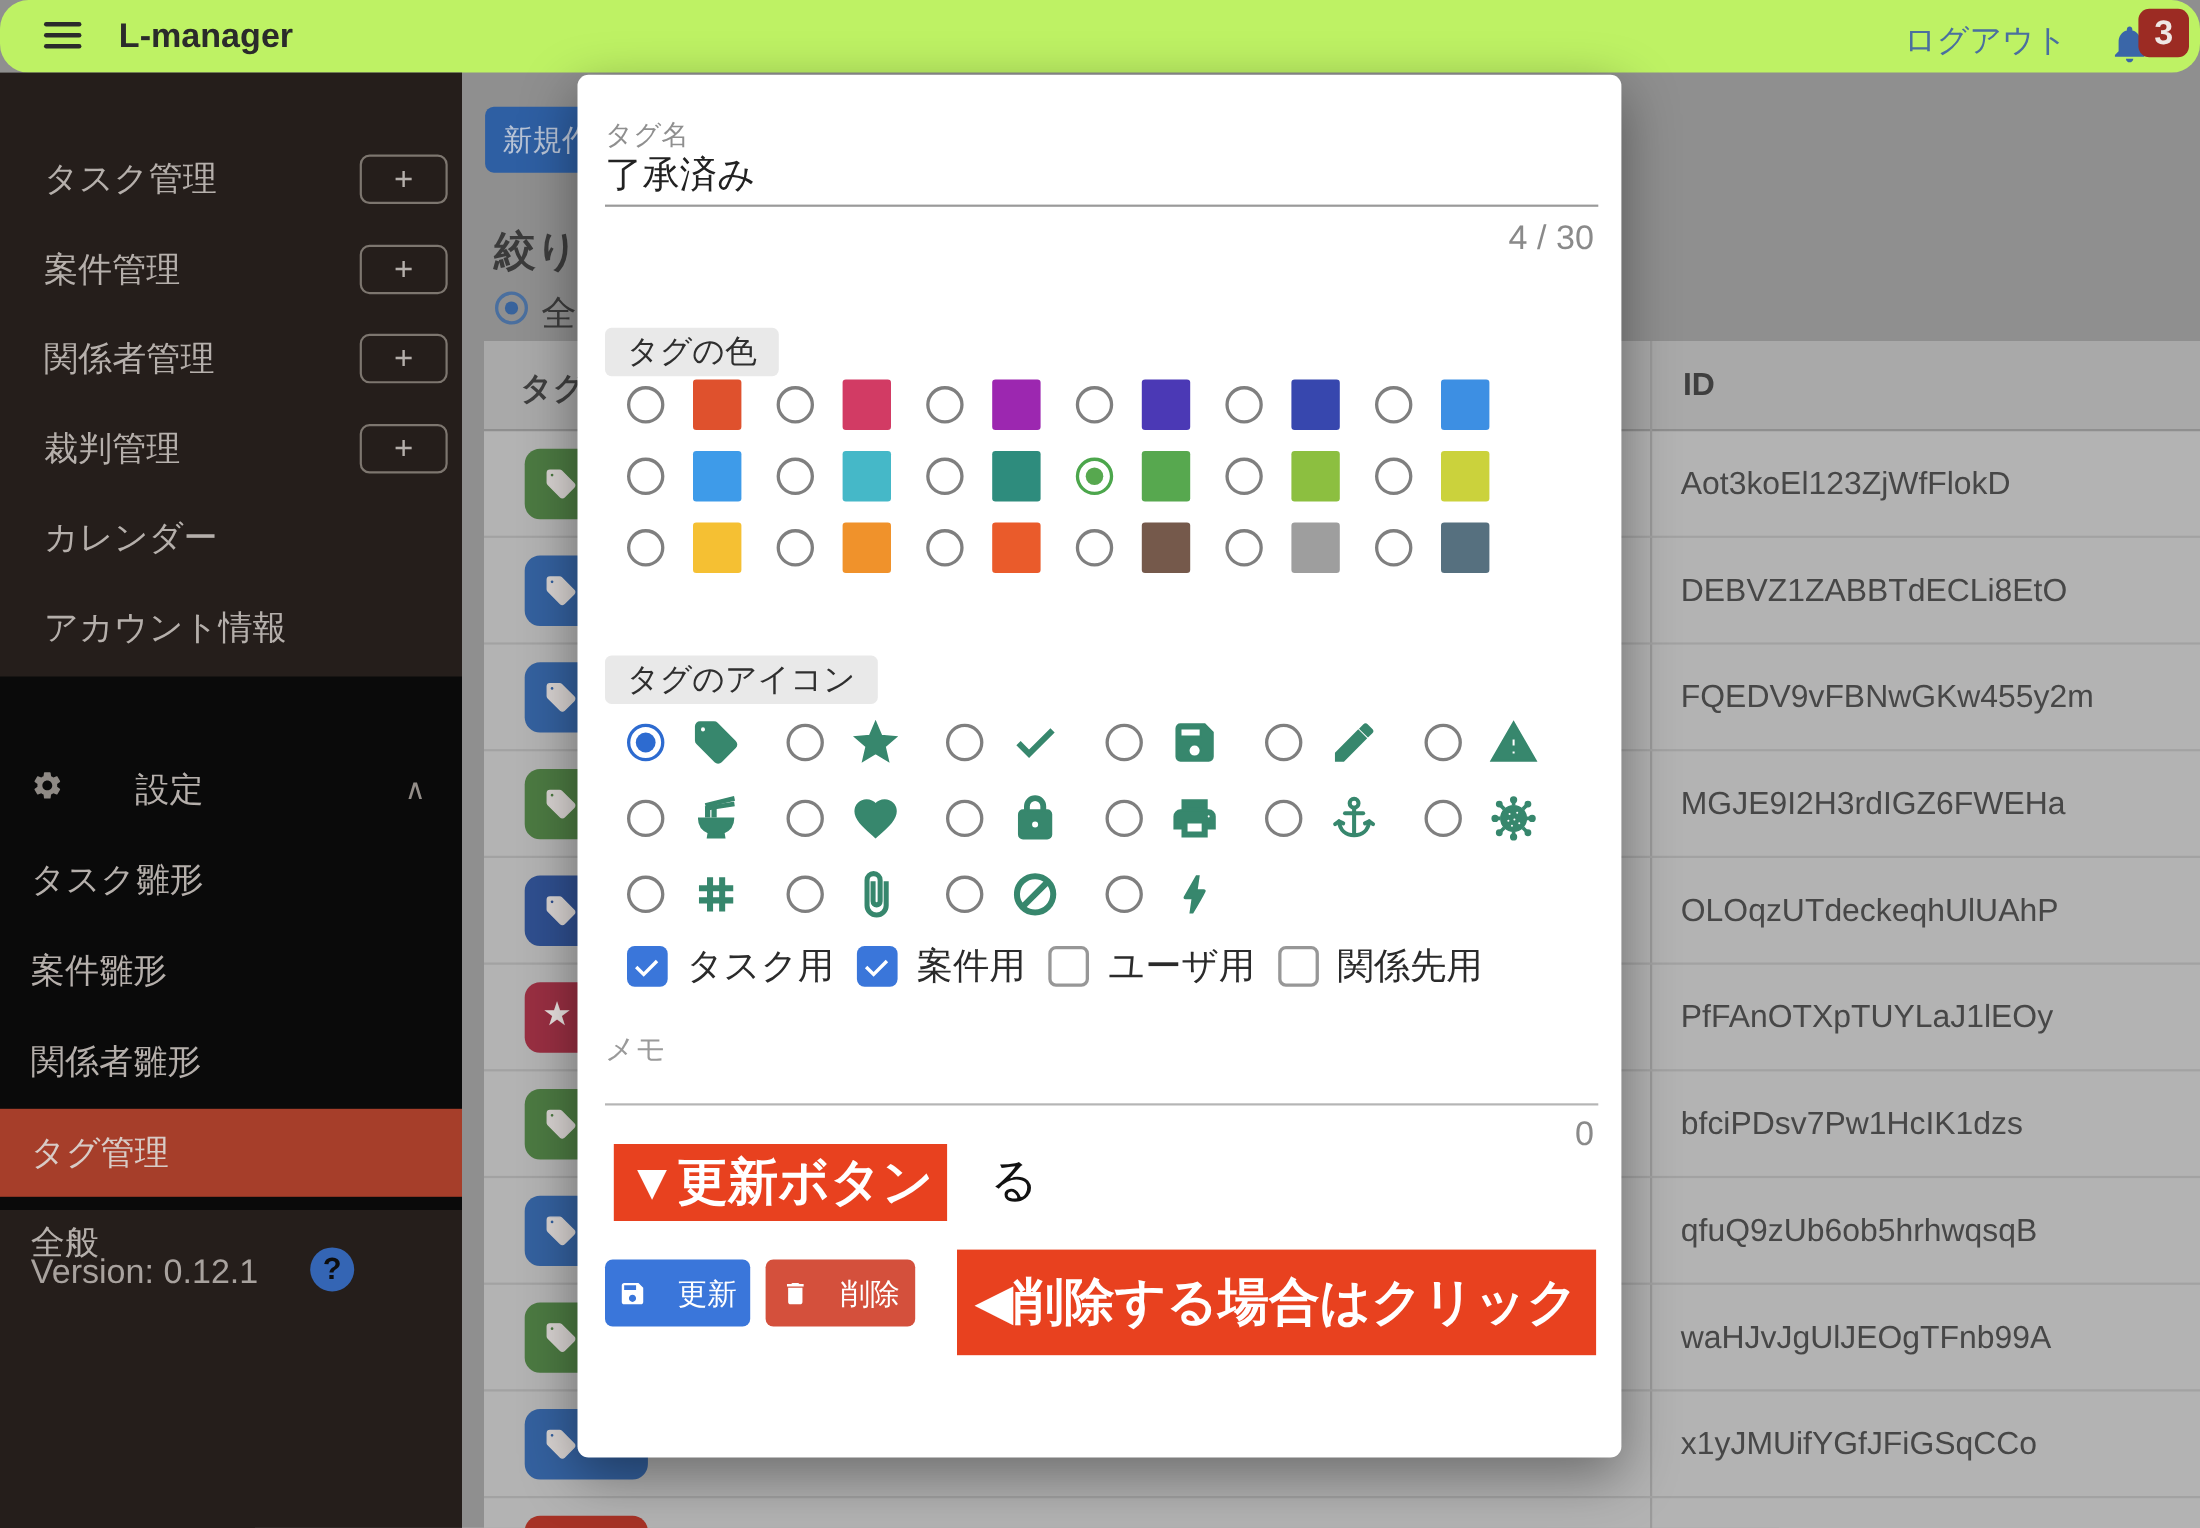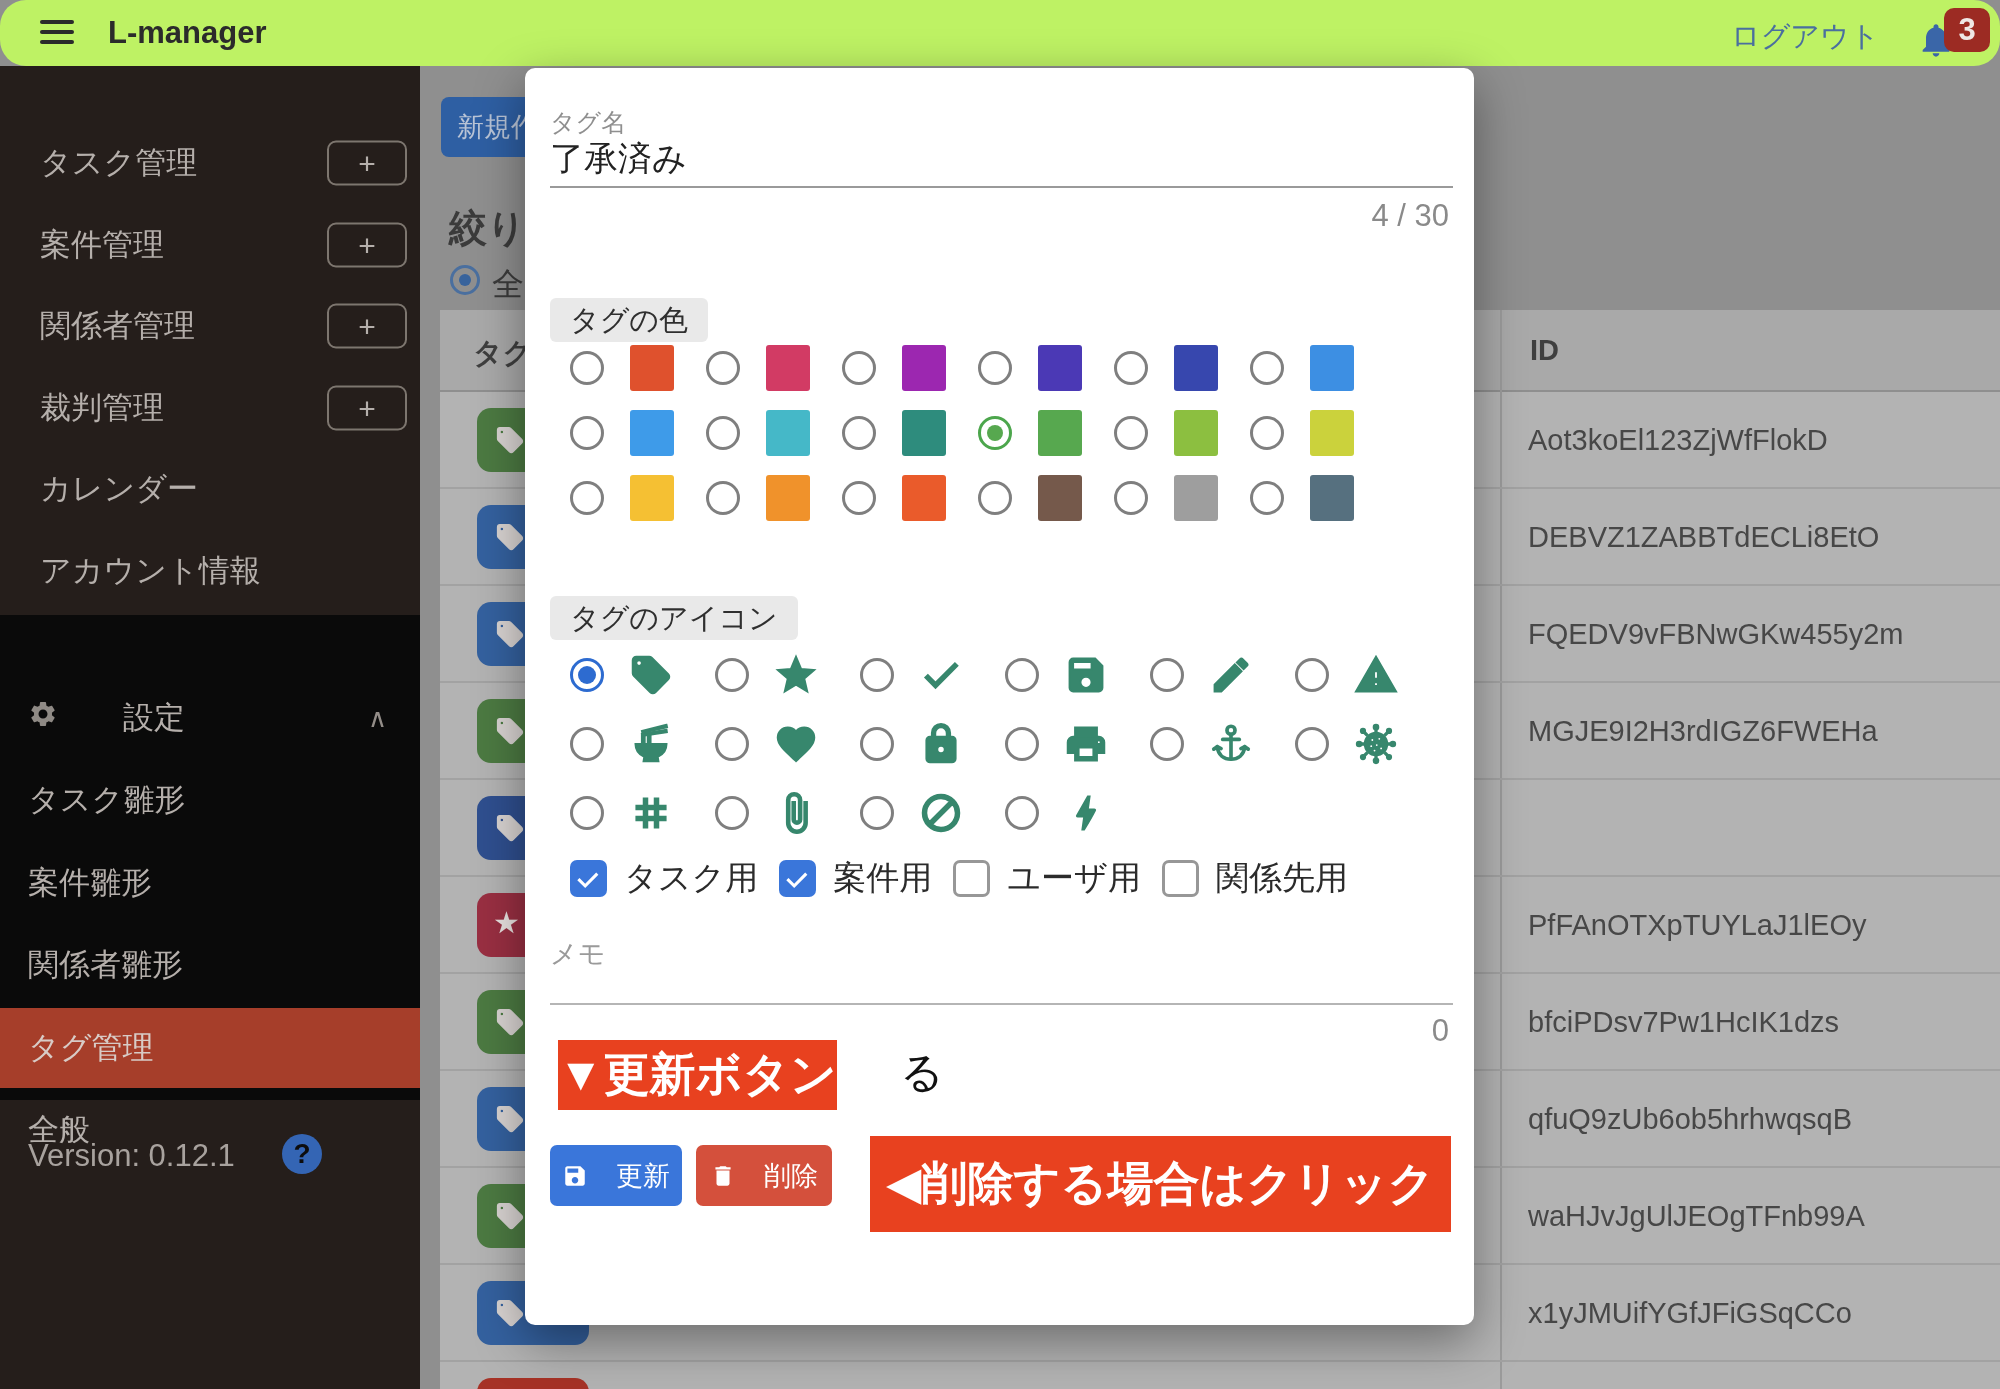--- a/index.html
+++ b/index.html
@@ -83,21 +83,21 @@
   #memo-line { position:absolute; left:25px; top:935px; width:903px; height:2px; background:#b5b5b5; }
   #memo-counter { position:absolute; right:25px; top:945px; font-size:31px; color:#8a8a8a; }
   #overlap-char { position:absolute; left:375px; top:976px; font-size:43px; color:#111111; }
   .btn { position:absolute; top:1077px; height:61px; border:none; border-radius:7px; color:#ffffff; font-size:27px; display:flex; align-items:center; justify-content:center; gap:28px; cursor:pointer; }
   #update-btn { left:25px; width:132px; background:#3a76da; }
   #delete-btn { left:171px; width:136px; background:#d4503c; }
   #modal-id-line { position:absolute; right:25px; top:1172px; font-size:31px; color:#1c1c1c; }
 
   
   .annotation { position:absolute; background:#e8411f; color:#ffffff; font-weight:bold; display:flex; align-items:center; z-index:20; white-space:nowrap; }
-  #ann-update { left:558px; top:1040px; height:70px; font-size:46px; padding:0 0; }
+  #ann-update { left:558px; top:1040px; height:70px; font-size:46px; padding:0 12px; }
   #ann-delete { left:870px; top:1136px; height:96px; font-size:46px; padding:0 16px; }
 </style>
 </head>
 <body>
 
 <div id="screen">
 
   <button id="new-tag-btn">新規作成</button>
   <div id="filter-heading">絞り込み</div>
   <div id="filter-all">
@@ -142,20 +142,21 @@
             </svg>
           </span>
           <span class="t-id">MGJE9I2H3rdIGZ6FWEHa</span>
         </div>
         <div class="t-row" style="top: 470px;">
           <span class="chip" style="background: rgb(47, 79, 143);">
             <svg width="30" height="30" viewBox="0 0 24 24" fill="#d9d4d2" stroke="#d9d4d2">
               <path d="M21.41 11.58l-9-9C12.05 2.22 11.55 2 11 2H4c-1.1 0-2 .9-2 2v7c0 .55.22 1.05.59 1.42l9 9c.36.36.86.58 1.41.58.55 0 1.05-.22 1.41-.59l7-7c.37-.36.59-.86.59-1.41 0-.55-.23-1.06-.59-1.42zM5.5 7C4.67 7 4 6.33 4 5.5S4.67 4 5.5 4 7 4.67 7 5.5 6.33 7 5.5 7z"></path>
             </svg>
           </span>
+          <span class="t-id">OLOqzUTdeckeqhUlUAhP</span>
         </div>
         <div class="t-row" style="top: 567px;">
           <span class="chip" style="background: rgb(153, 47, 66);">
             <span class="star">★</span>
           </span>
           <span class="t-id">PfFAnOTXpTUYLaJ1lEOy</span>
         </div>
         <div class="t-row" style="top: 664px;">
           <span class="chip" style="background: rgb(76, 122, 66);">
             <svg width="30" height="30" viewBox="0 0 24 24" fill="#d9d4d2" stroke="#d9d4d2">

